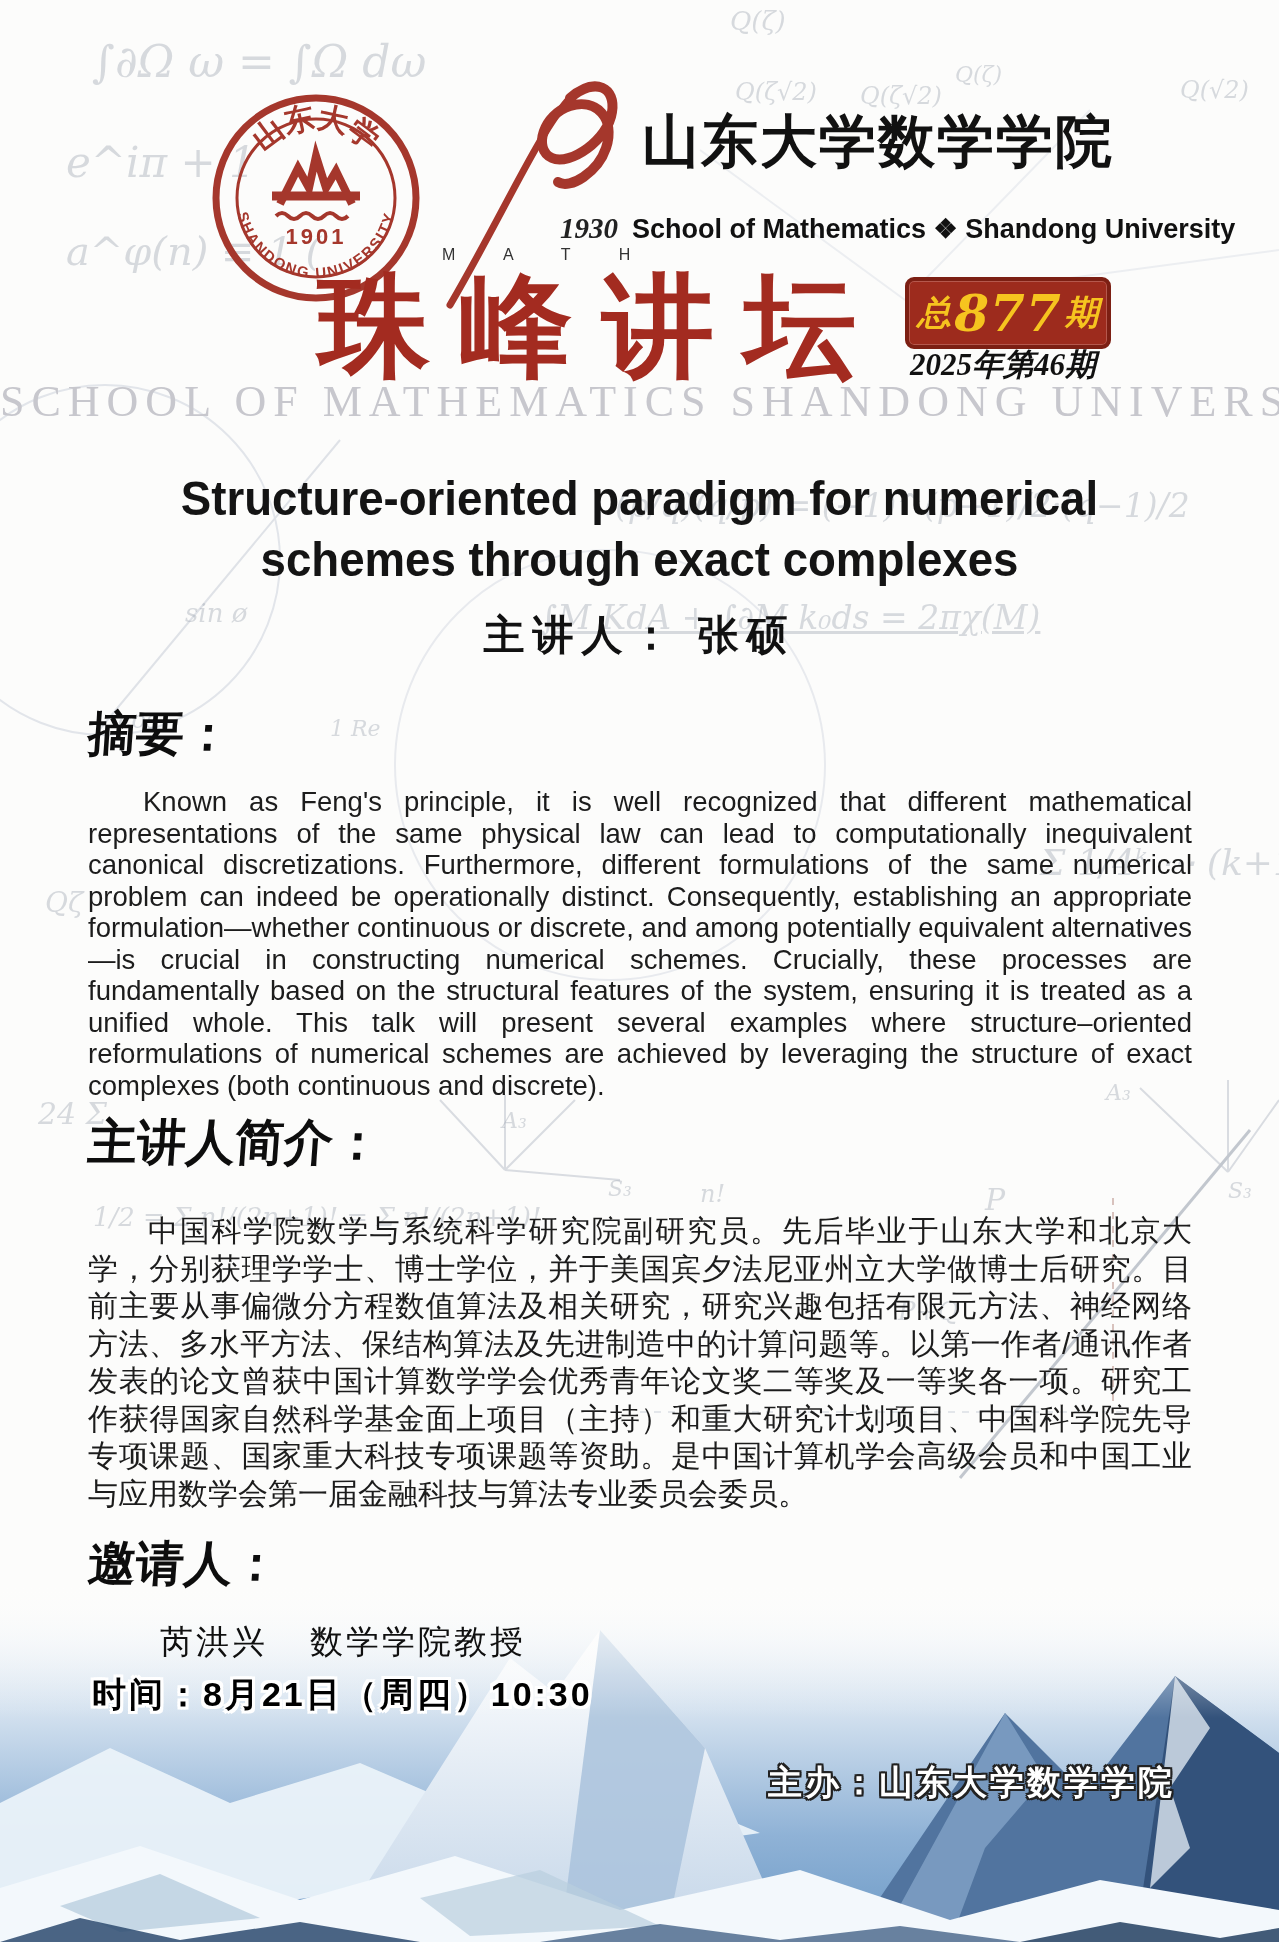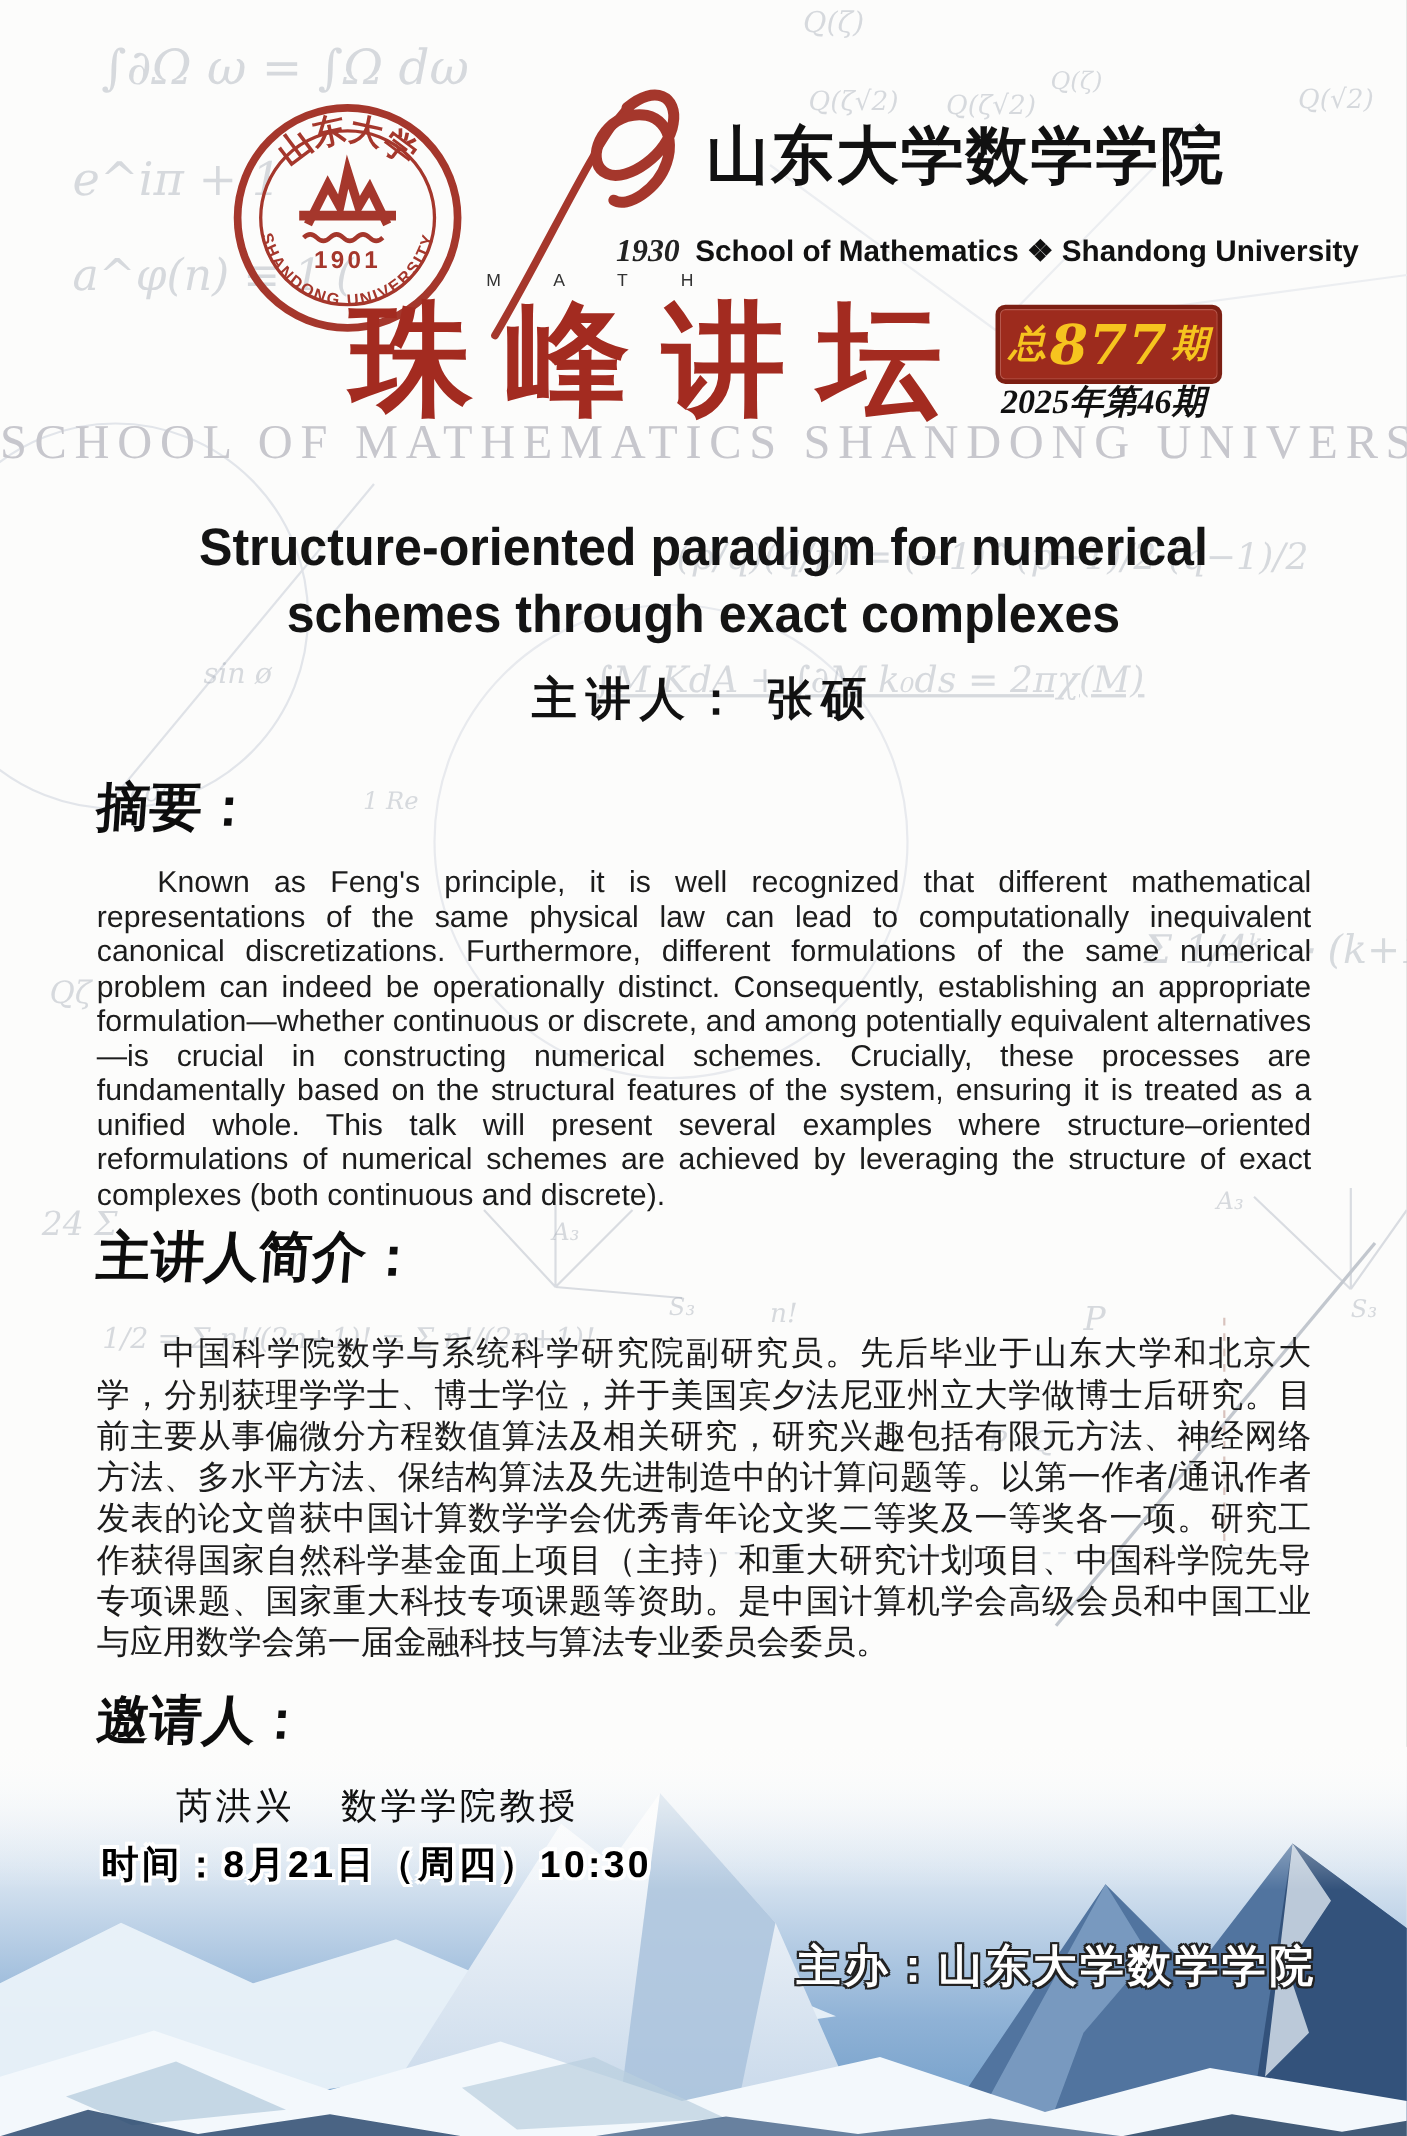--- a/index.html
+++ b/index.html
@@ -97,22 +97,22 @@
   .event-line{
     position:absolute;left:92px;z-index:3;
     font-size:34px;font-weight:bold;color:#000;letter-spacing:3px;
     text-shadow:
       -3px -3px 0 #fff, 3px -3px 0 #fff,-3px 3px 0 #fff,3px 3px 0 #fff,
       -3px 0 0 #fff,3px 0 0 #fff,0 -3px 0 #fff,0 3px 0 #fff;
   }
   #event-time{top:1672px;}
   #event-location{top:1728px;}
   #event-host{
-    position:absolute;left:724px;top:1760px;z-index:3;
-    font-size:40px;font-weight:bold;color:#ffffff;letter-spacing:3px;
+    position:absolute;left:768px;top:1760px;z-index:3;
+    font-size:34px;font-weight:bold;color:#ffffff;letter-spacing:3px;
     text-shadow:
       -2px -2px 0 #222, 2px -2px 0 #222,-2px 2px 0 #222,2px 2px 0 #222,
       -2px 0 0 #222,2px 0 0 #222,0 -2px 0 #222,0 2px 0 #222;
   }
 </style>
 </head>
 <body>
 
 <div id="poster">
 

